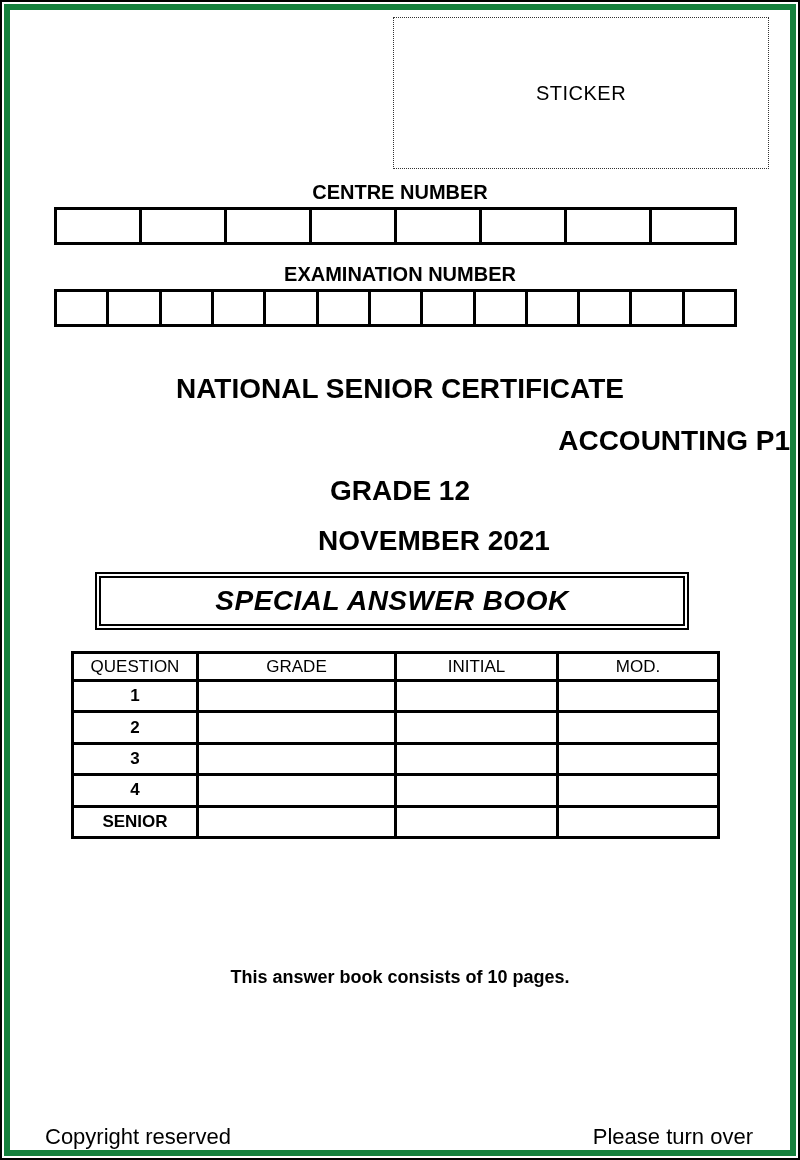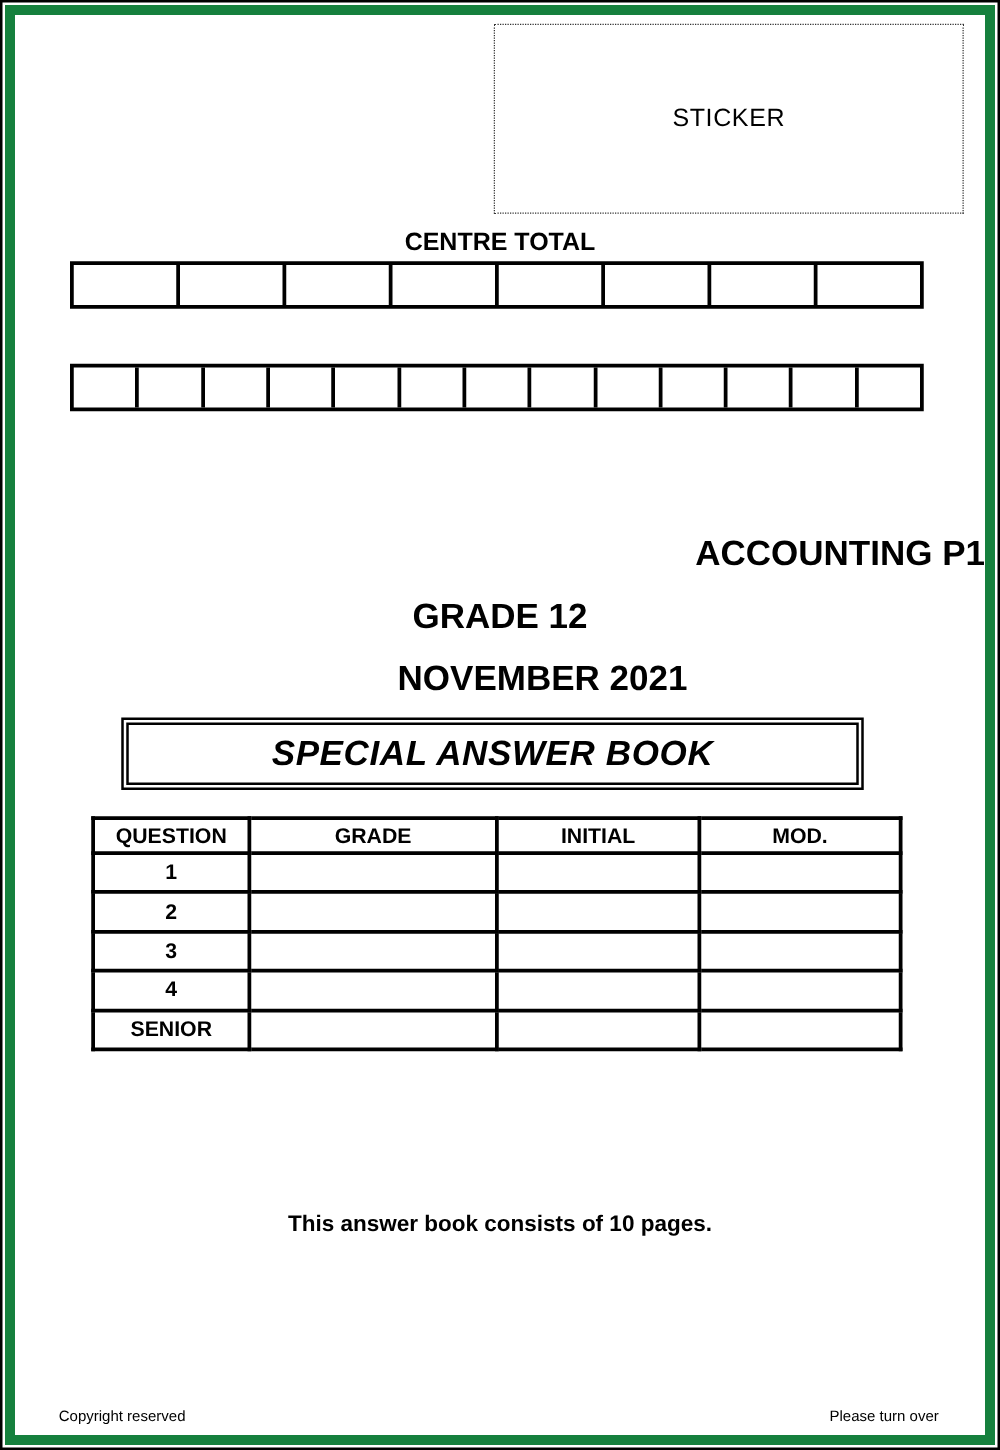--- a/index.html
+++ b/index.html
@@ -11,21 +11,21 @@
     position: relative;
   }
   .page {
     width: 800px; height: 1160px;
     border: 2px solid #000;
     padding: 2px;
     background: #fff;
   }
   .frame {
     width: 100%; height: 100%;
-    border: 8px solid #15803d;
+    border: 6px solid #15803d;
     position: relative;
     background: #fff;
   }
   .abs { position: absolute; }
 
   .sticker-box {
     left: 383px; top: 7px; width: 376px; height: 152px;
     border: 1px dotted #333;
     display: flex; align-items: center; justify-content: center;
     font-size: 20px; letter-spacing: 0.5px;
@@ -71,69 +71,71 @@
     position: absolute;
     background: #fff;
   }
   table.marks th, table.marks td {
     border: 3px solid #000;
     height: 28px;
     font-size: 17px;
     text-align: center; vertical-align: middle;
     padding: 0;
   }
-  table.marks th { font-weight: bold; }
+  table.marks th { font-weight: normal; }
   td.qlabel { font-weight: bold; }
 
   .pages-note { top: 957px; font-size: 18px; }
 
   .footer {
     left: 35px; right: 37px; top: 1114px;
     display: flex; justify-content: space-between;
-    font-size: 12px;
+    font-size: 22px;
   }
 </style>
 </head>
 <body>
 
 <div class="page">
   <div class="frame">
 
     <div class="abs sticker-box">
       <span>STICKER</span>
     </div>
 
-    <div class="abs center-line grid-label lbl-centre">CENTRE TOTAL</div>
+    <div class="abs center-line grid-label lbl-centre">CENTRE NUMBER</div>
     <div class="abs numgrid grid-centre">
         <div class="gcell"></div>
         <div class="gcell"></div>
         <div class="gcell"></div>
         <div class="gcell"></div>
         <div class="gcell"></div>
         <div class="gcell"></div>
         <div class="gcell"></div>
         <div class="gcell"></div>
       </div>
 
+    <div class="abs center-line grid-label lbl-exam">EXAMINATION NUMBER</div>
     <div class="abs numgrid grid-exam">
         <div class="gcell"></div>
         <div class="gcell"></div>
         <div class="gcell"></div>
         <div class="gcell"></div>
         <div class="gcell"></div>
         <div class="gcell"></div>
         <div class="gcell"></div>
         <div class="gcell"></div>
         <div class="gcell"></div>
         <div class="gcell"></div>
         <div class="gcell"></div>
         <div class="gcell"></div>
         <div class="gcell"></div>
       </div>
 
+    <div class="abs center-line main-title t1">NATIONAL SENIOR CERTIFICATE</div>
     <div class="abs center-line main-title t2">ACCOUNTING P1</div>
     <div class="abs center-line main-title t3">GRADE 12</div>
     <div class="abs center-line main-title t4">NOVEMBER 2021</div>
 
     <div class="abs banner-outer">
       <div class="banner-inner">SPECIAL ANSWER BOOK</div>
     </div>
 
     <table class="marks">
       <colgroup>

